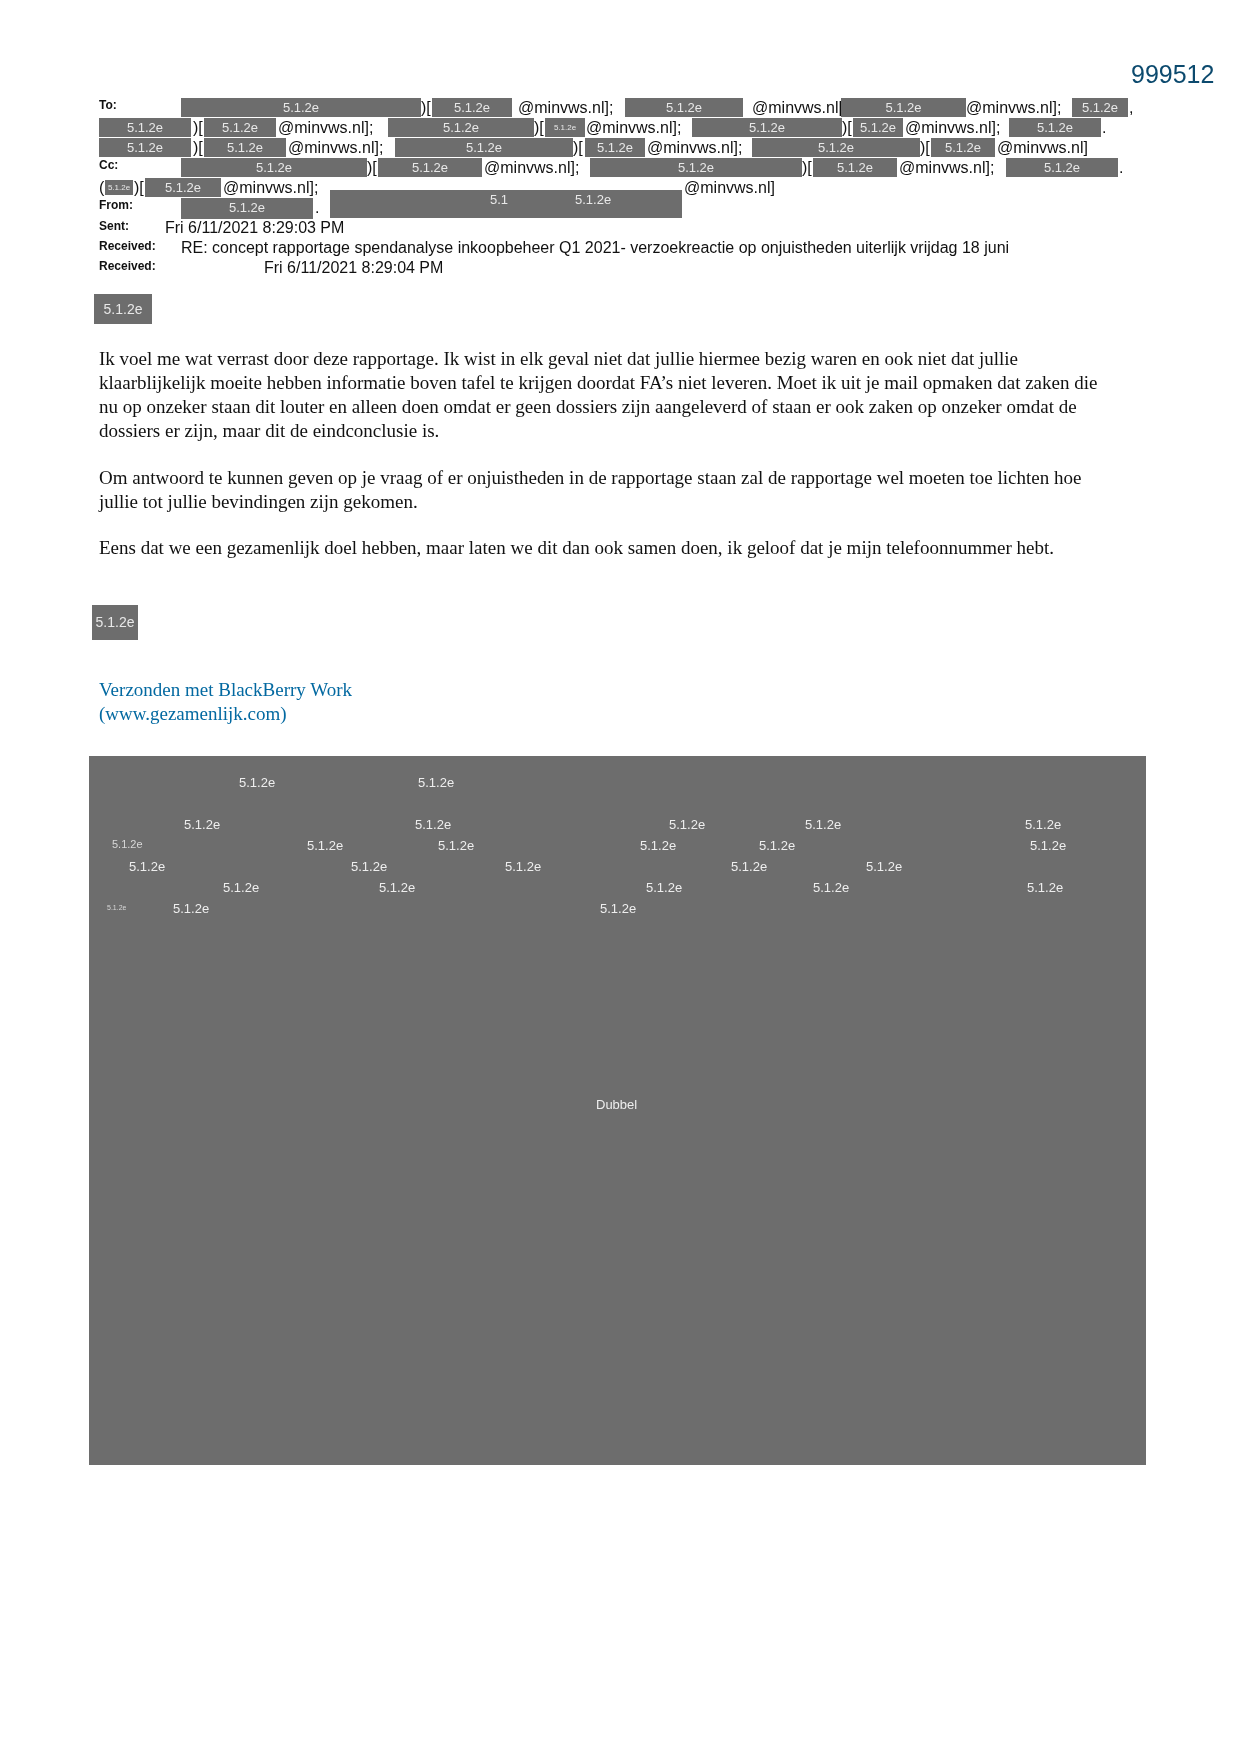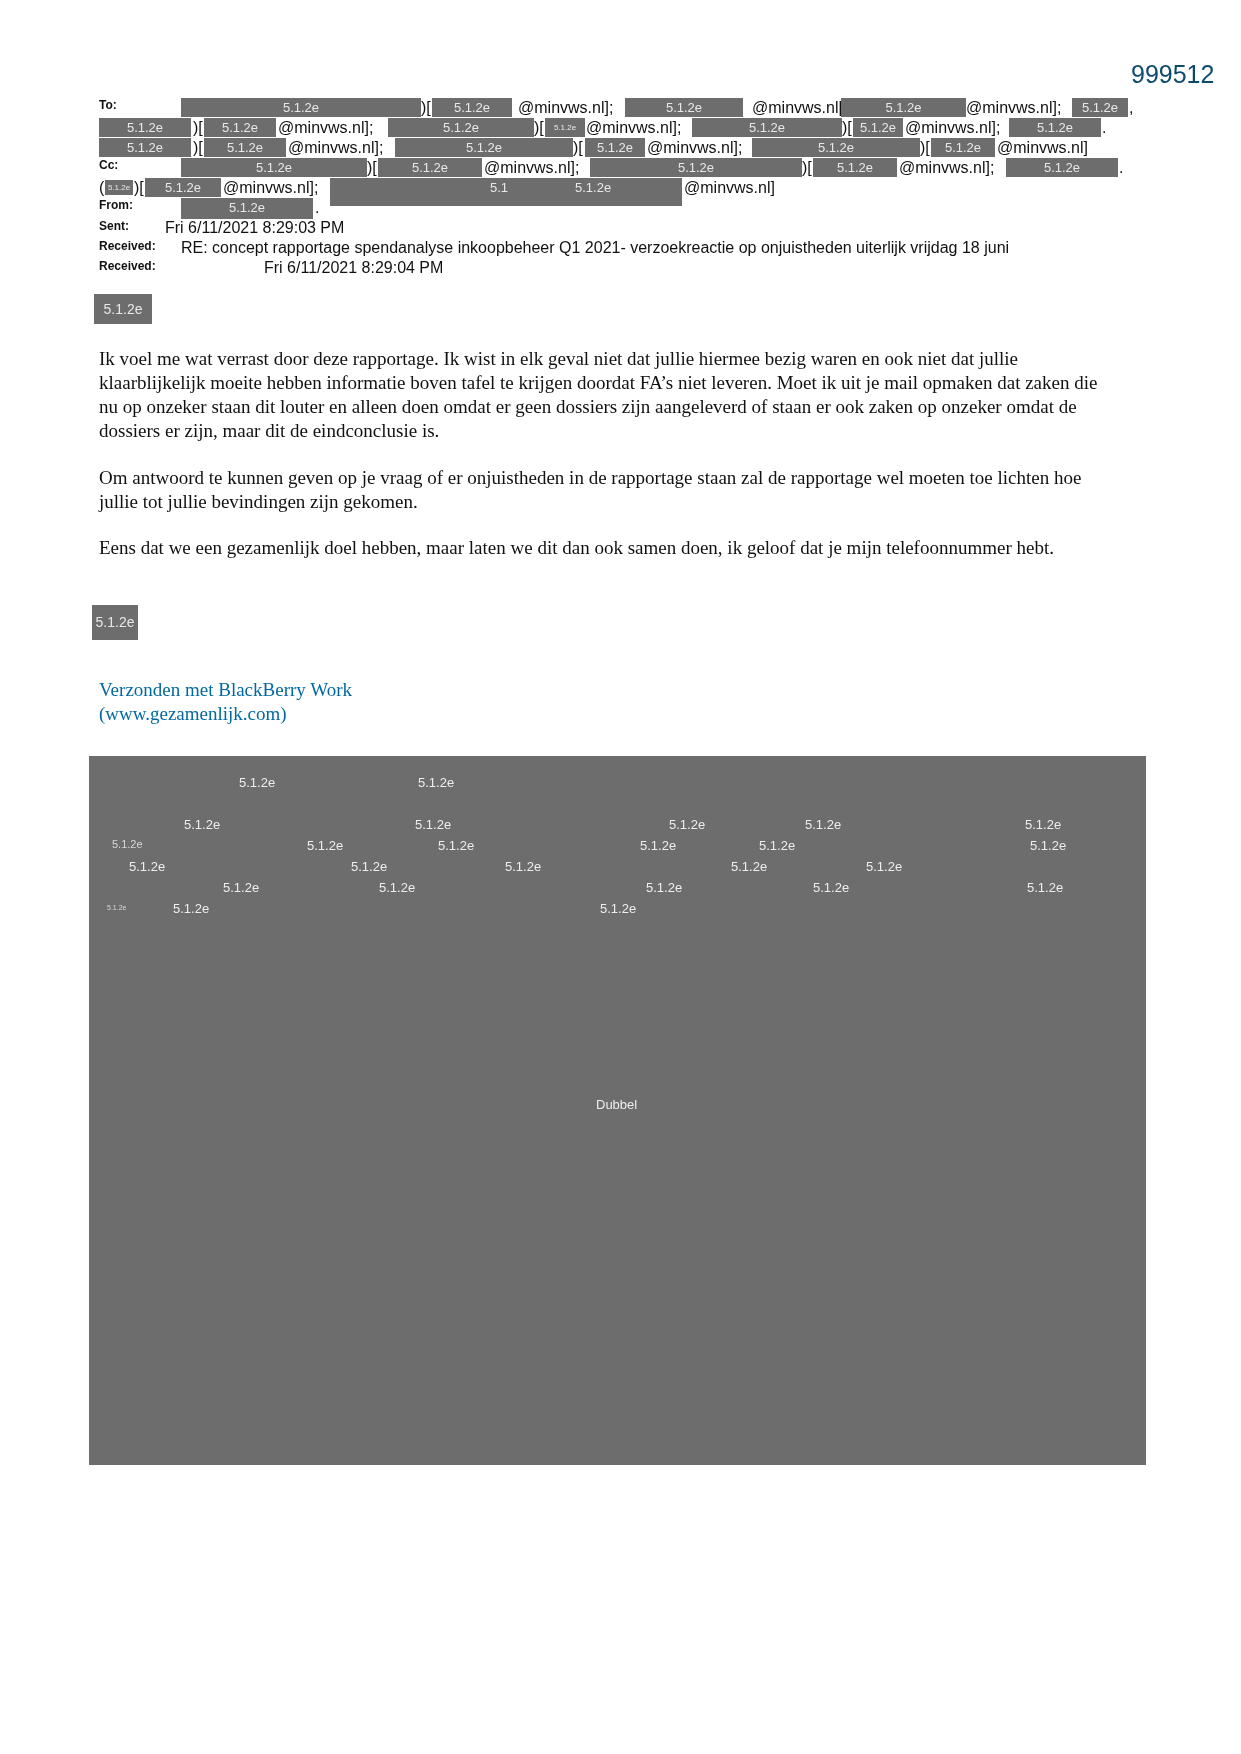--- a/index.html
+++ b/index.html
@@ -73,21 +73,21 @@
 <div class="red" style="left:813px;top:158px;width:84px;">5.1.2e</div>
 <div class="txt" style="left:899px;top:158px;">@minvws.nl];</div>
 <div class="red" style="left:1006px;top:158px;width:112px;">5.1.2e</div>
 <div class="txt" style="left:1119px;top:158px;">.</div>
 
 <div class="txt" style="left:99px;top:178px;">(</div>
 <div class="red tiny" style="left:105px;top:180px;width:28px;height:15px;line-height:15px;">5.1.2e</div>
 <div class="txt" style="left:134px;top:178px;">)[</div>
 <div class="red" style="left:145px;top:178px;width:76px;">5.1.2e</div>
 <div class="txt" style="left:223px;top:178px;">@minvws.nl];</div>
-<div class="red" style="left:330px;top:178px;width:352px;height:28px;line-height:19px;">
+<div class="red" style="left:330px;top:190px;width:352px;height:28px;line-height:19px;">
   <span class="abs" style="left:160px;top:0;">5.1</span>
   <span class="abs" style="left:245px;top:0;">5.1.2e</span>
 </div>
 <div class="txt" style="left:684px;top:178px;">@minvws.nl]</div>
 
 <div class="abs lbl" style="left:99px;top:198px;">From:</div>
 <div class="red" style="left:181px;top:198px;width:132px;height:21px;">5.1.2e</div>
 <div class="txt" style="left:315px;top:198px;">.</div>
 
 <div class="abs lbl" style="left:99px;top:219px;">Sent:</div>

